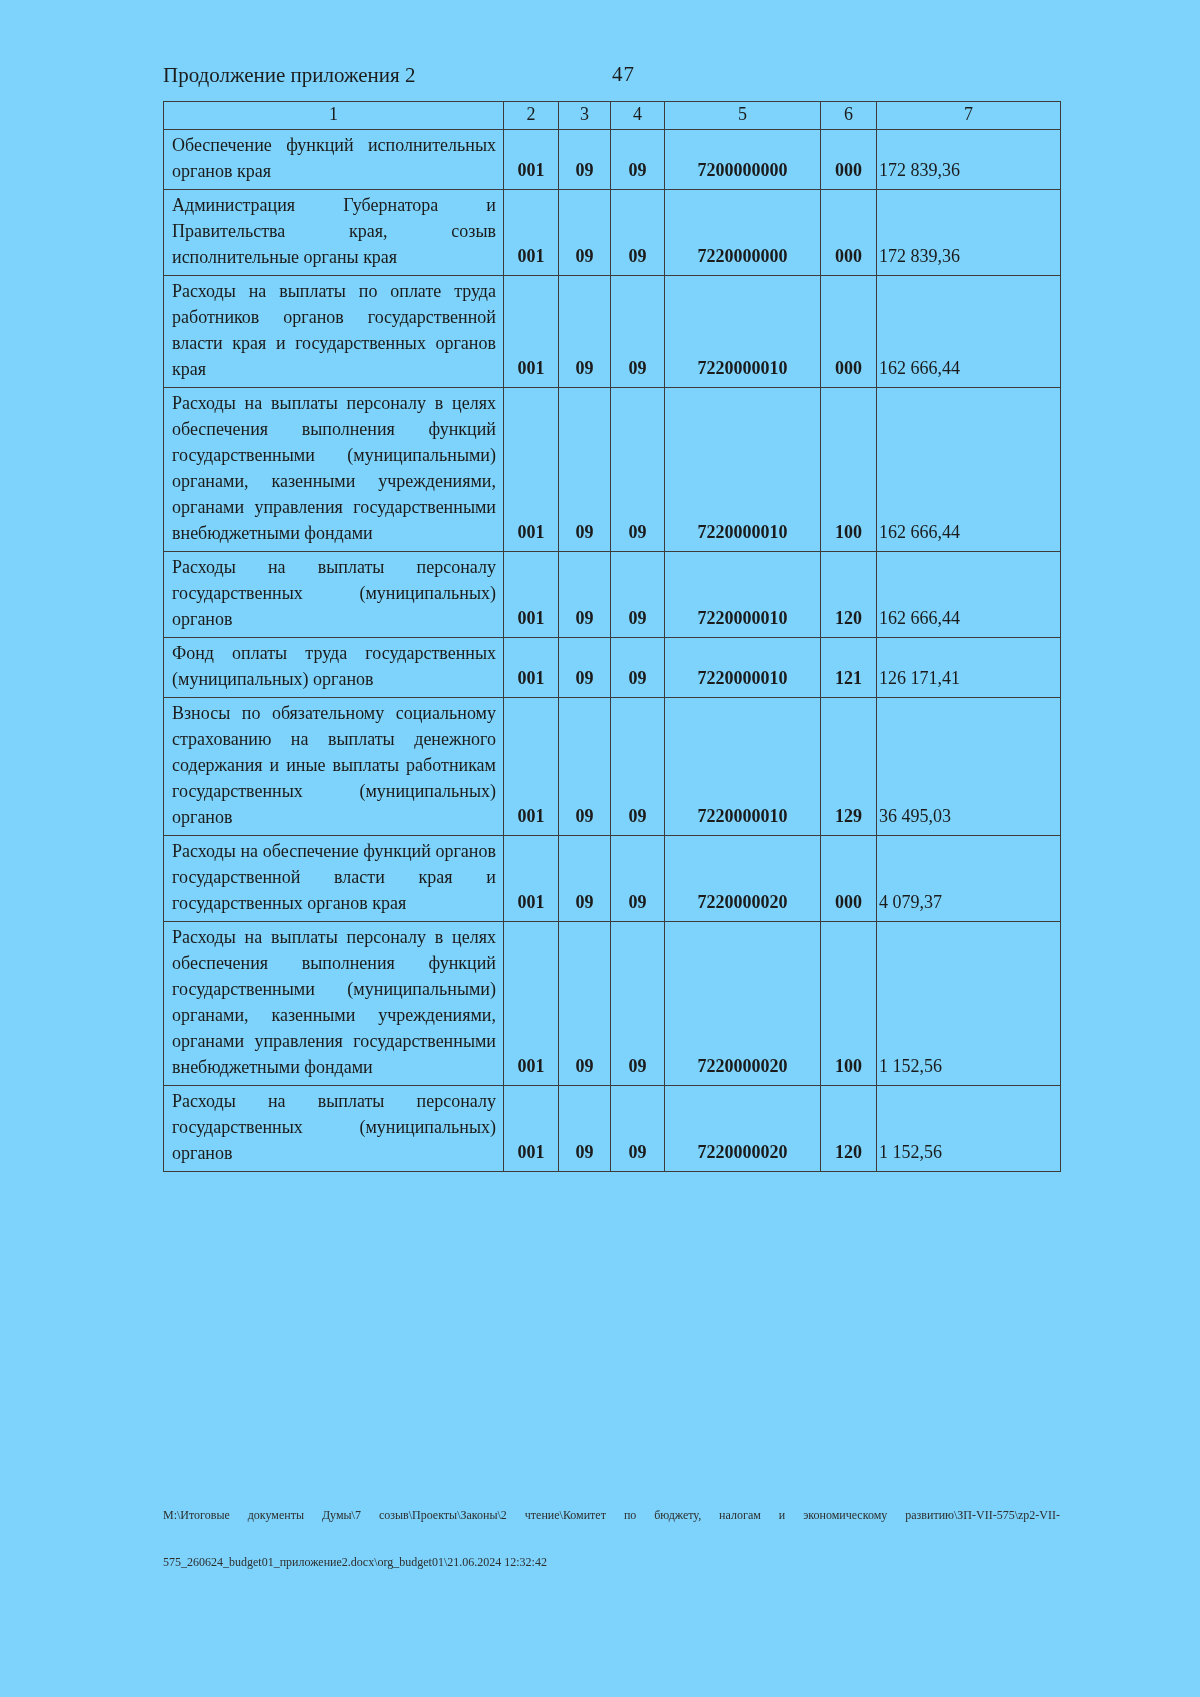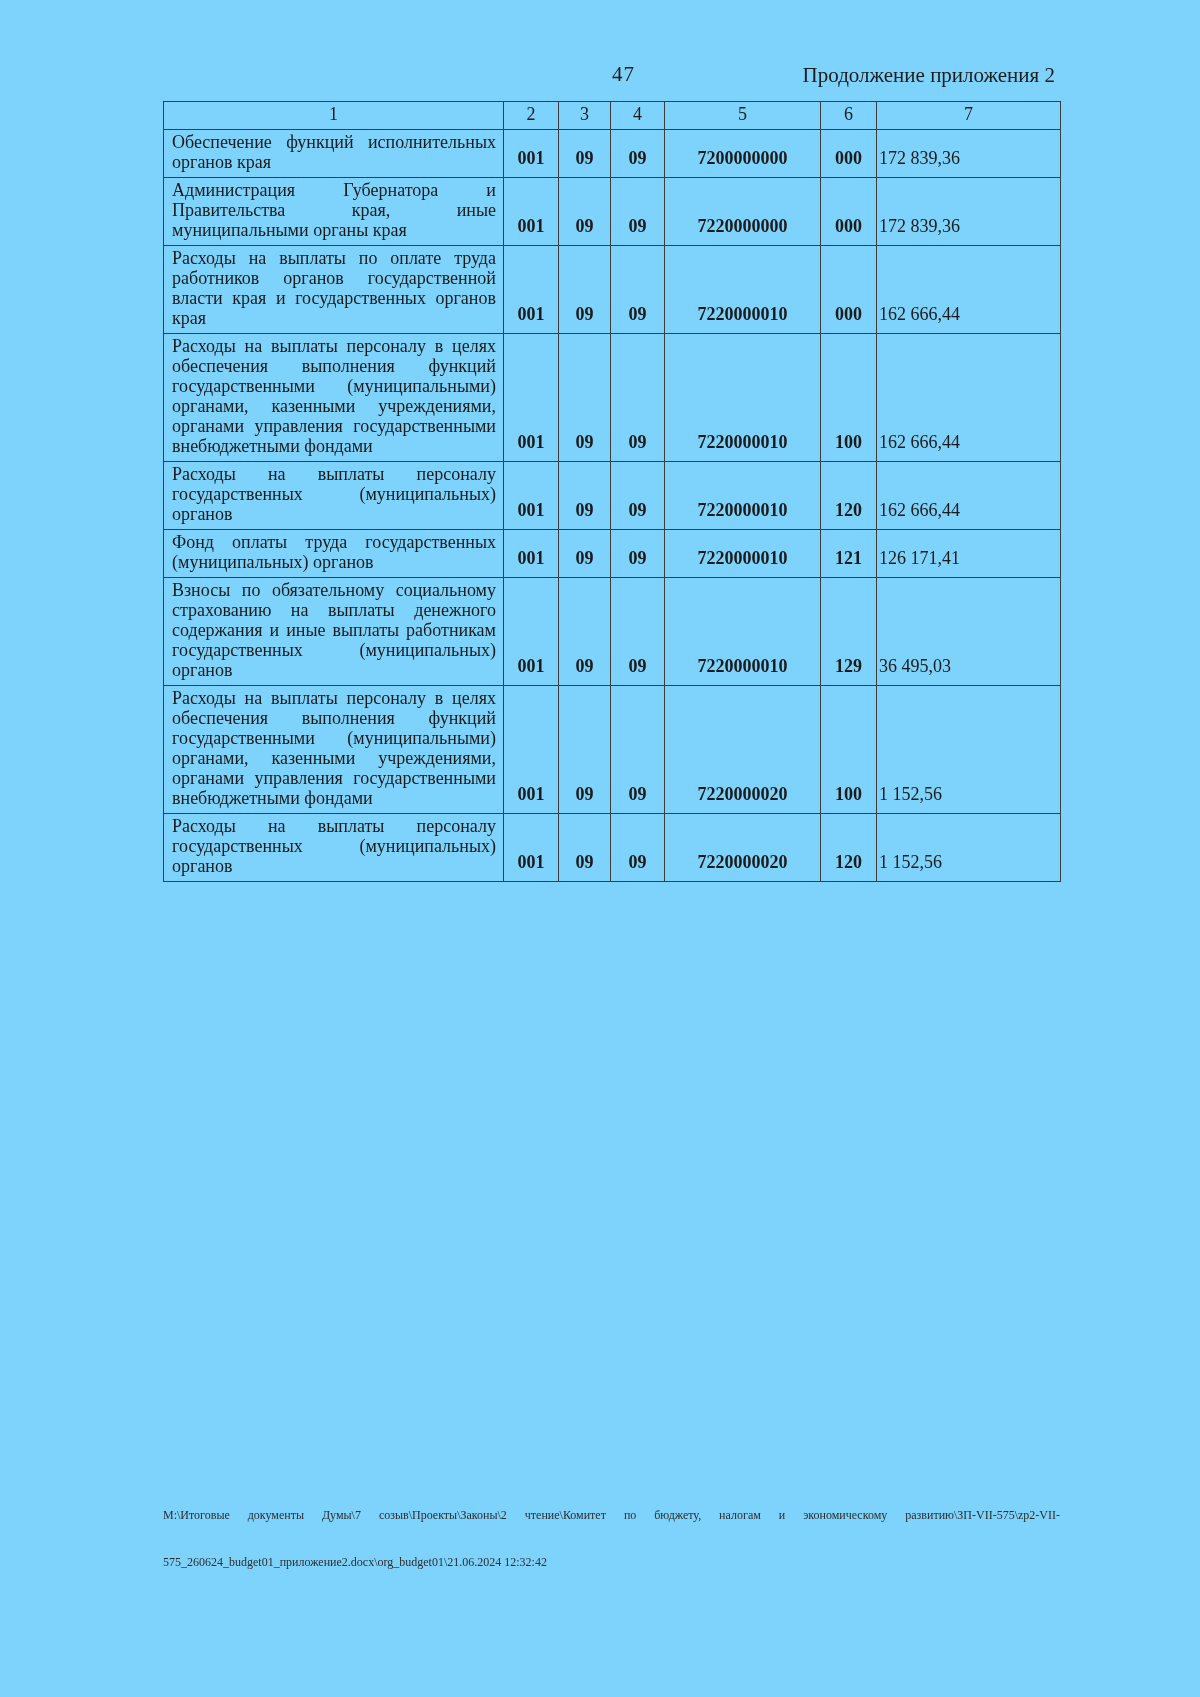--- a/index.html
+++ b/index.html
@@ -20,21 +20,21 @@
     top: 62px;
     font-size: 21px;
     letter-spacing: 1px;
   }
 
   .continuation {
     position: absolute;
     top: 63px;
     left: 163px;
     width: 892px;
-    text-align: right;
+    text-align: left;
     font-size: 21px;
   }
 
   table.budget {
     position: absolute;
     left: 163px;
     top: 101px;
     width: 897px;
     border-collapse: collapse;
     table-layout: fixed;
@@ -52,21 +52,21 @@
     font-size: 18px;
     padding: 1px 0 4px 0;
     height: 28px;
     vertical-align: middle;
   }
 
   td.name-cell {
     text-align: justify;
     vertical-align: top;
     padding: 2px 7px 5px 8px;
-    line-height: 20px;
+    line-height: 26px;
   }
 
   td.code-cell {
     text-align: center;
     vertical-align: bottom;
     padding: 2px 2px 6px 2px;
     line-height: 26px;
     font-weight: bold;
   }
 
@@ -129,21 +129,21 @@
         <tr>
           <td class="name-cell">Обеспечение функций исполнительных органов края</td>
           <td class="code-cell">001</td>
           <td class="code-cell">09</td>
           <td class="code-cell">09</td>
           <td class="code-cell">7200000000</td>
           <td class="code-cell">000</td>
           <td class="amount-cell">172 839,36</td>
         </tr>
         <tr>
-          <td class="name-cell">Администрация Губернатора и Правительства края, иные муниципальными органы края</td>
+          <td class="name-cell">Администрация Губернатора и Правительства края, созыв исполнительные органы края</td>
           <td class="code-cell">001</td>
           <td class="code-cell">09</td>
           <td class="code-cell">09</td>
           <td class="code-cell">7220000000</td>
           <td class="code-cell">000</td>
           <td class="amount-cell">172 839,36</td>
         </tr>
         <tr>
           <td class="name-cell">Расходы на выплаты по оплате труда работников органов государственной власти края и государственных органов края</td>
           <td class="code-cell">001</td>
@@ -181,20 +181,29 @@
           <td class="amount-cell">126 171,41</td>
         </tr>
         <tr>
           <td class="name-cell">Взносы по обязательному социальному страхованию на выплаты денежного содержания и иные выплаты работникам государственных (муниципальных) органов</td>
           <td class="code-cell">001</td>
           <td class="code-cell">09</td>
           <td class="code-cell">09</td>
           <td class="code-cell">7220000010</td>
           <td class="code-cell">129</td>
           <td class="amount-cell">36 495,03</td>
+        </tr>
+        <tr>
+          <td class="name-cell">Расходы на обеспечение функций органов государственной власти края и государственных органов края</td>
+          <td class="code-cell">001</td>
+          <td class="code-cell">09</td>
+          <td class="code-cell">09</td>
+          <td class="code-cell">7220000020</td>
+          <td class="code-cell">000</td>
+          <td class="amount-cell">4 079,37</td>
         </tr>
         <tr>
           <td class="name-cell">Расходы на выплаты персоналу в целях обеспечения выполнения функций государственными (муниципальными) органами, казенными учреждениями, органами управления государственными внебюджетными фондами</td>
           <td class="code-cell">001</td>
           <td class="code-cell">09</td>
           <td class="code-cell">09</td>
           <td class="code-cell">7220000020</td>
           <td class="code-cell">100</td>
           <td class="amount-cell">1 152,56</td>
         </tr>

